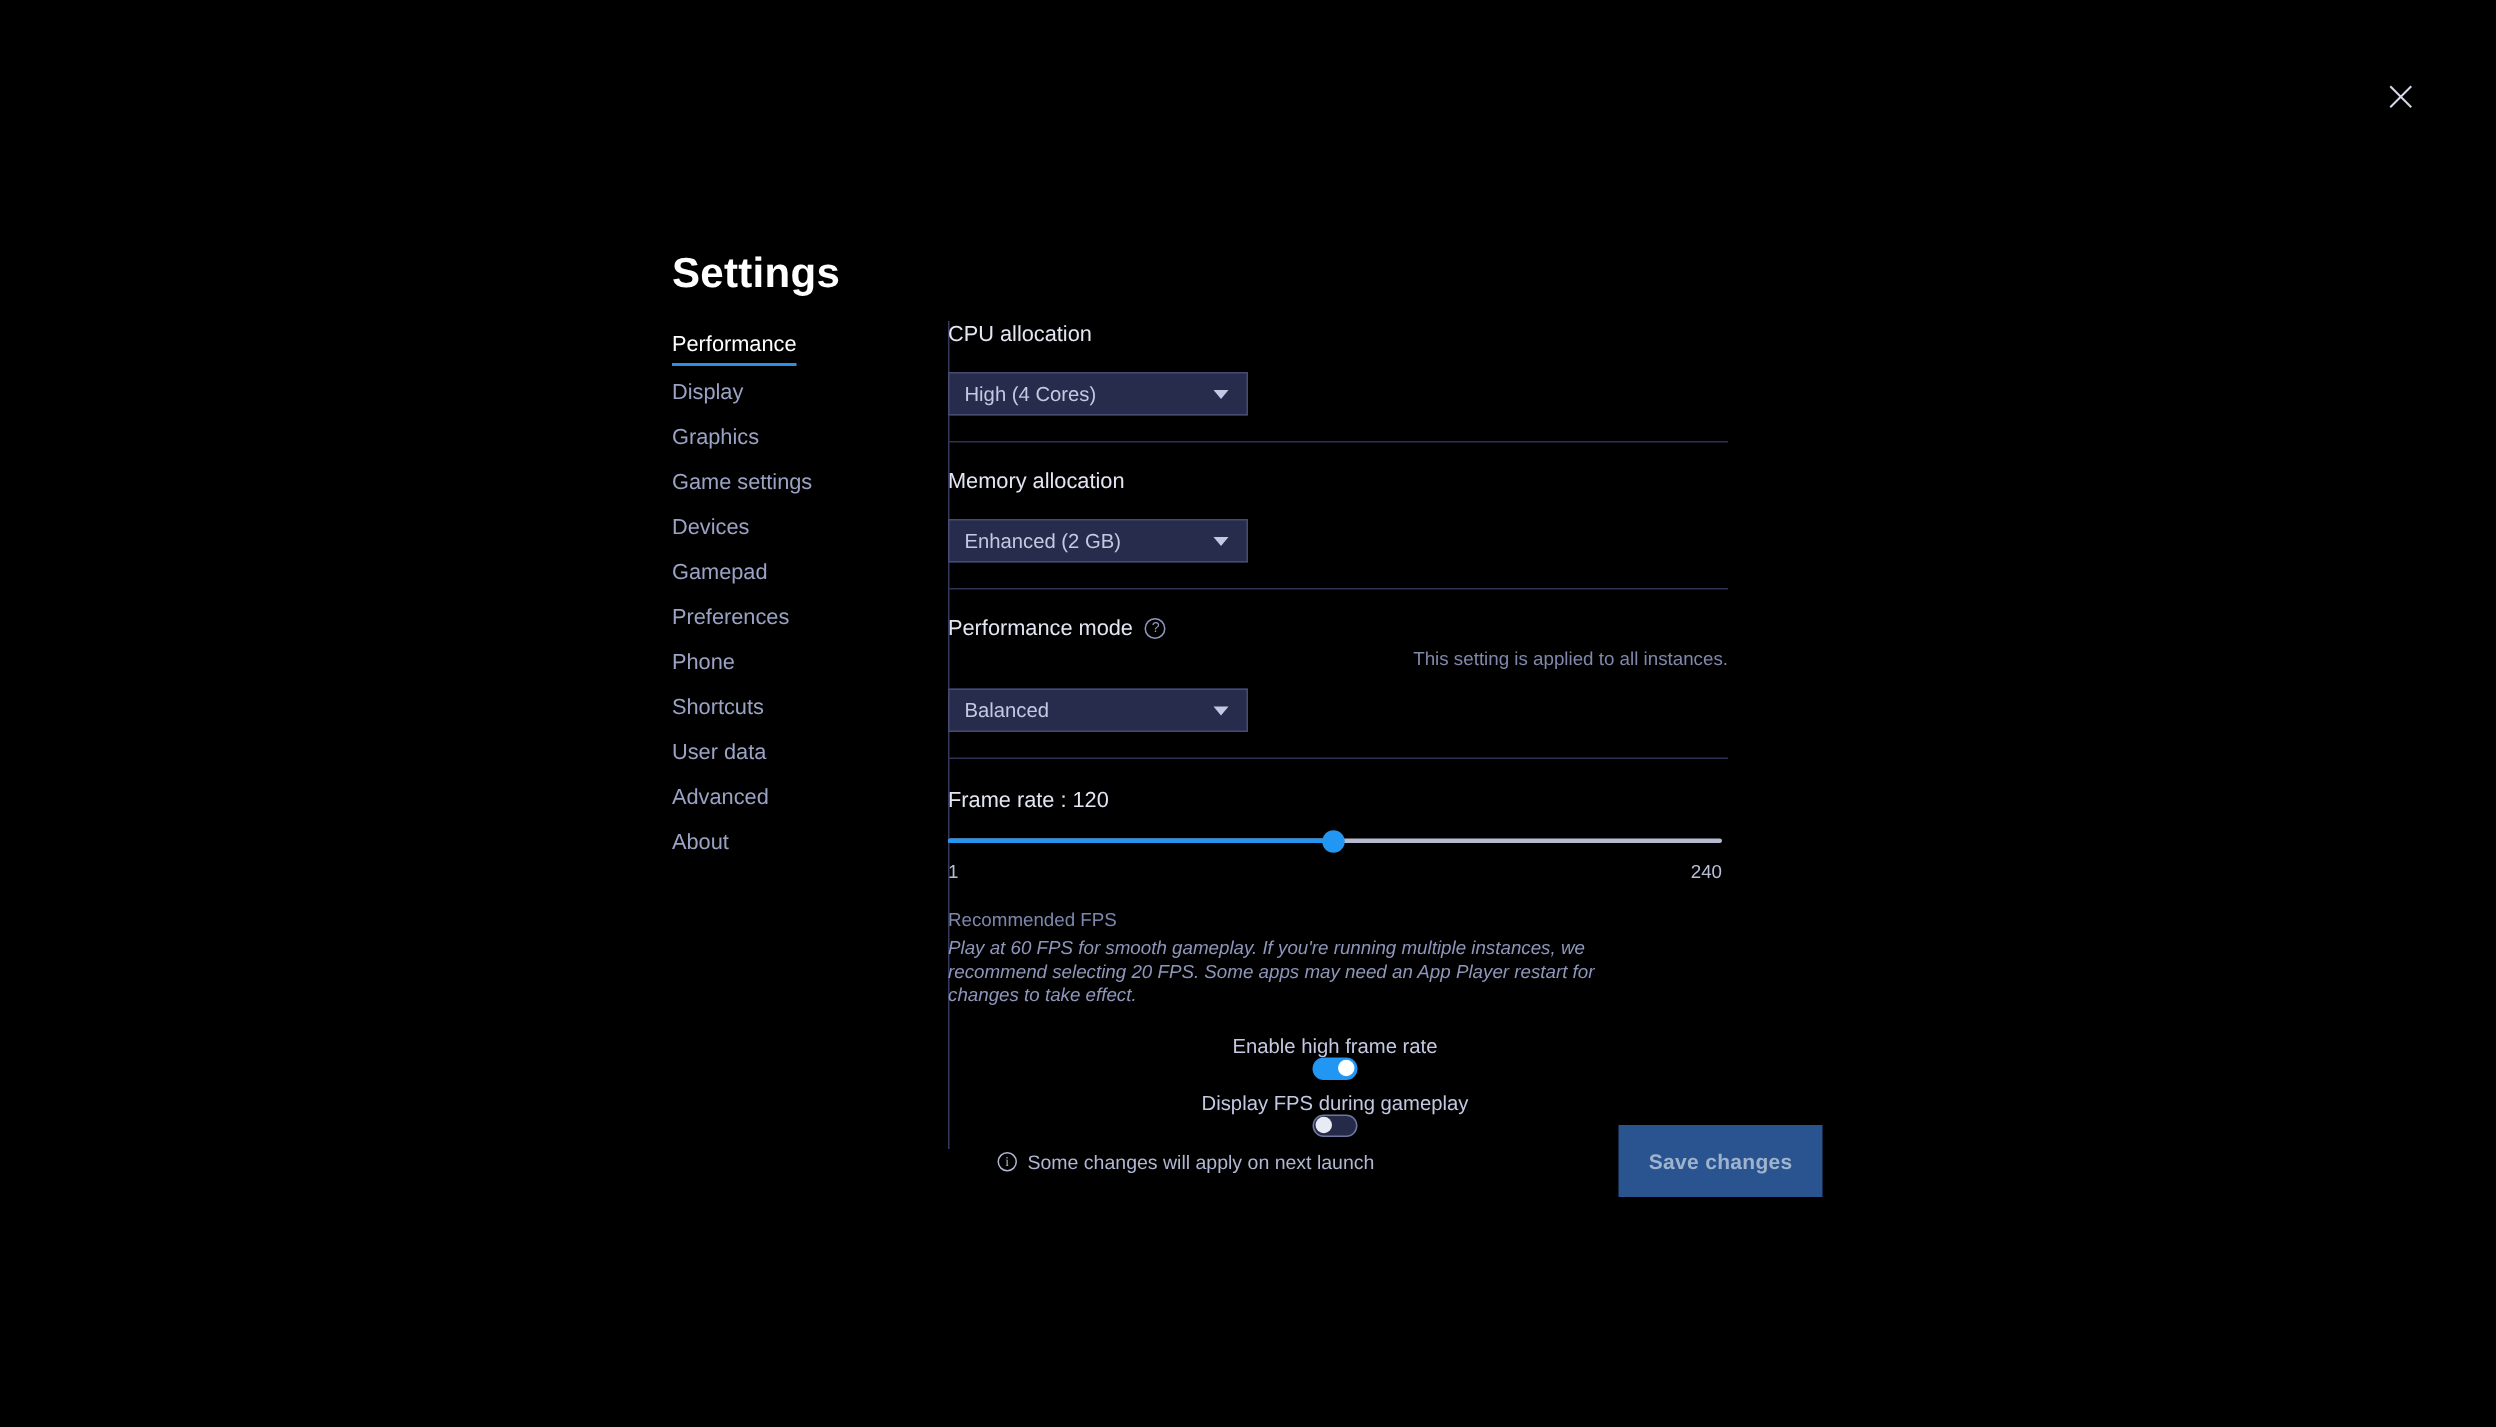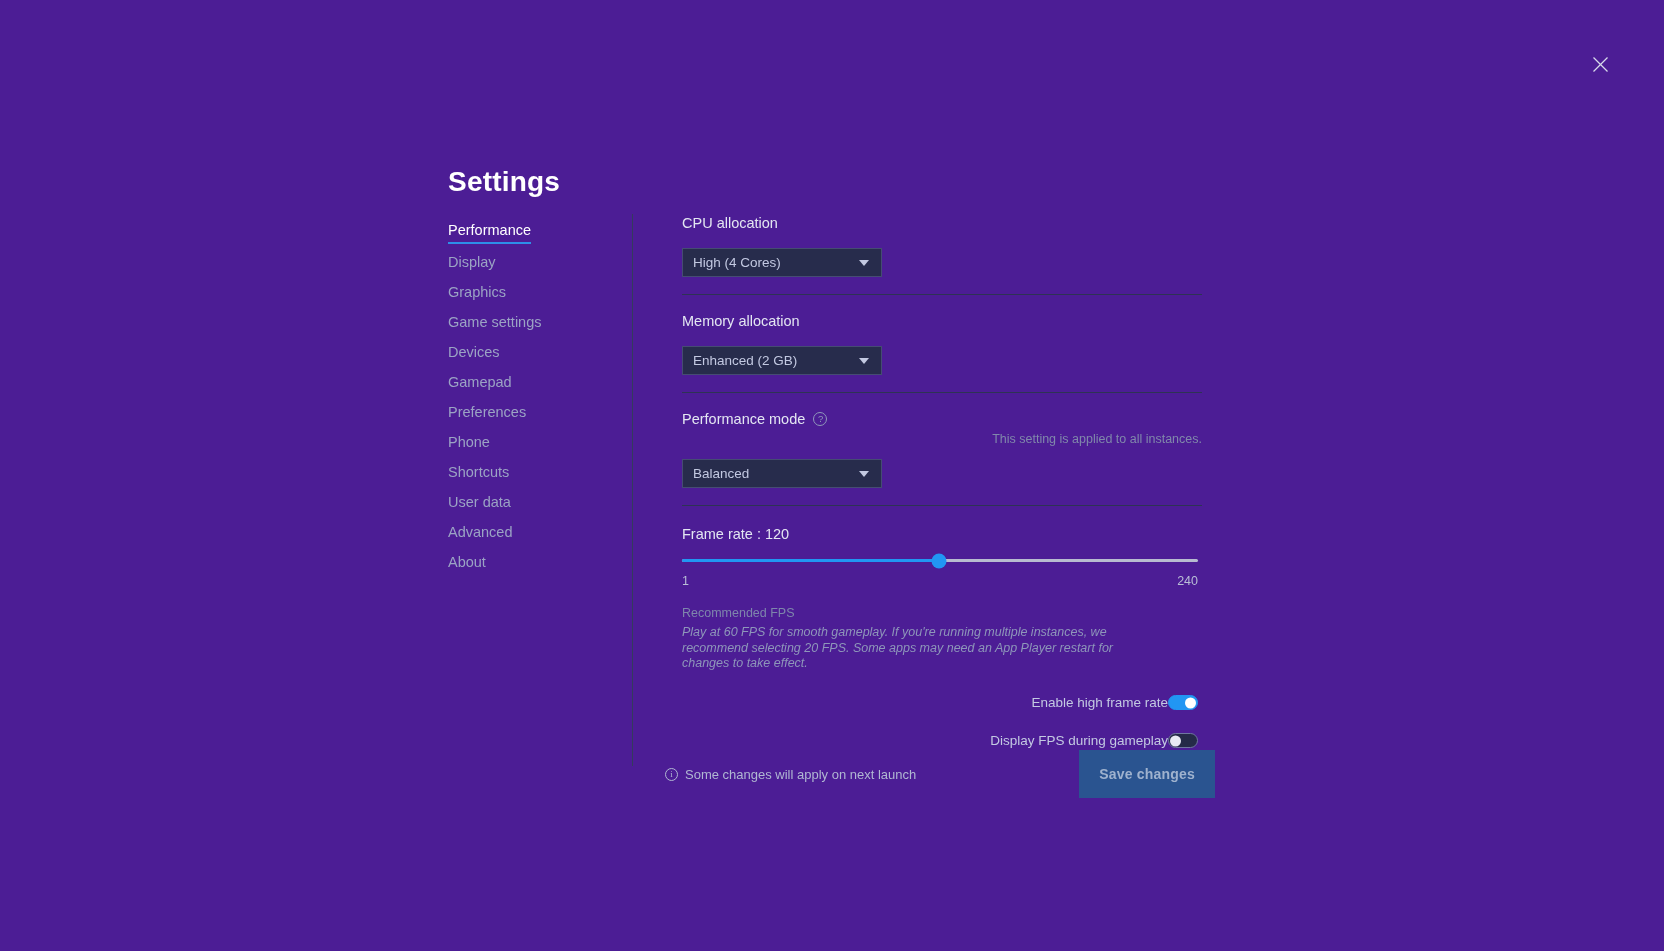--- a/index.html
+++ b/index.html
@@ -15,21 +15,21 @@
     background: #222640;
     font-family: "Liberation Sans", sans-serif;
     color: #c8cce0;
     -webkit-font-smoothing: antialiased;
   }
 
   .window {
     position: relative;
     width: 1664px;
     height: 951px;
-    background: #4c1d95;
+    background: #000000;
   }
 
   
   .close-btn {
     position: absolute;
     top: 48px;
     left: 1584px;
     width: 32px;
     height: 32px;
     display: flex;
@@ -80,21 +80,21 @@
     left: 632px;
     top: 214px;
     width: 1px;
     height: 552px;
     background: #343a5e;
   }
 
   
   .content {
     position: absolute;
-    left: 682px;
+    left: 632px;
     top: 214px;
     width: 520px;
   }
 
   .section { padding-bottom: 17px; }
   .section.bordered { border-bottom: 1px solid #2e3354; }
 
   .section-label {
     font-size: 14.5px;
     color: #e3e6f2;
@@ -213,23 +213,24 @@
     line-height: 15.5px;
     width: 480px;
     font-style: italic;
   }
 
   
   .toggle-list { margin-top: 18px; width: 516px; }
   .toggle-row {
     display: flex;
     align-items: center;
-    justify-content: flex-end;
+    justify-content: flex-start;
     height: 26px;
     margin-bottom: 12px;
+    flex-direction: column;
   }
   .toggle-row:last-child { margin-bottom: 0; }
   .toggle-text {
     font-size: 13.5px;
     color: #c3c9e2;
   }
   .switch {
     position: relative;
     width: 30px;
     height: 15px;

